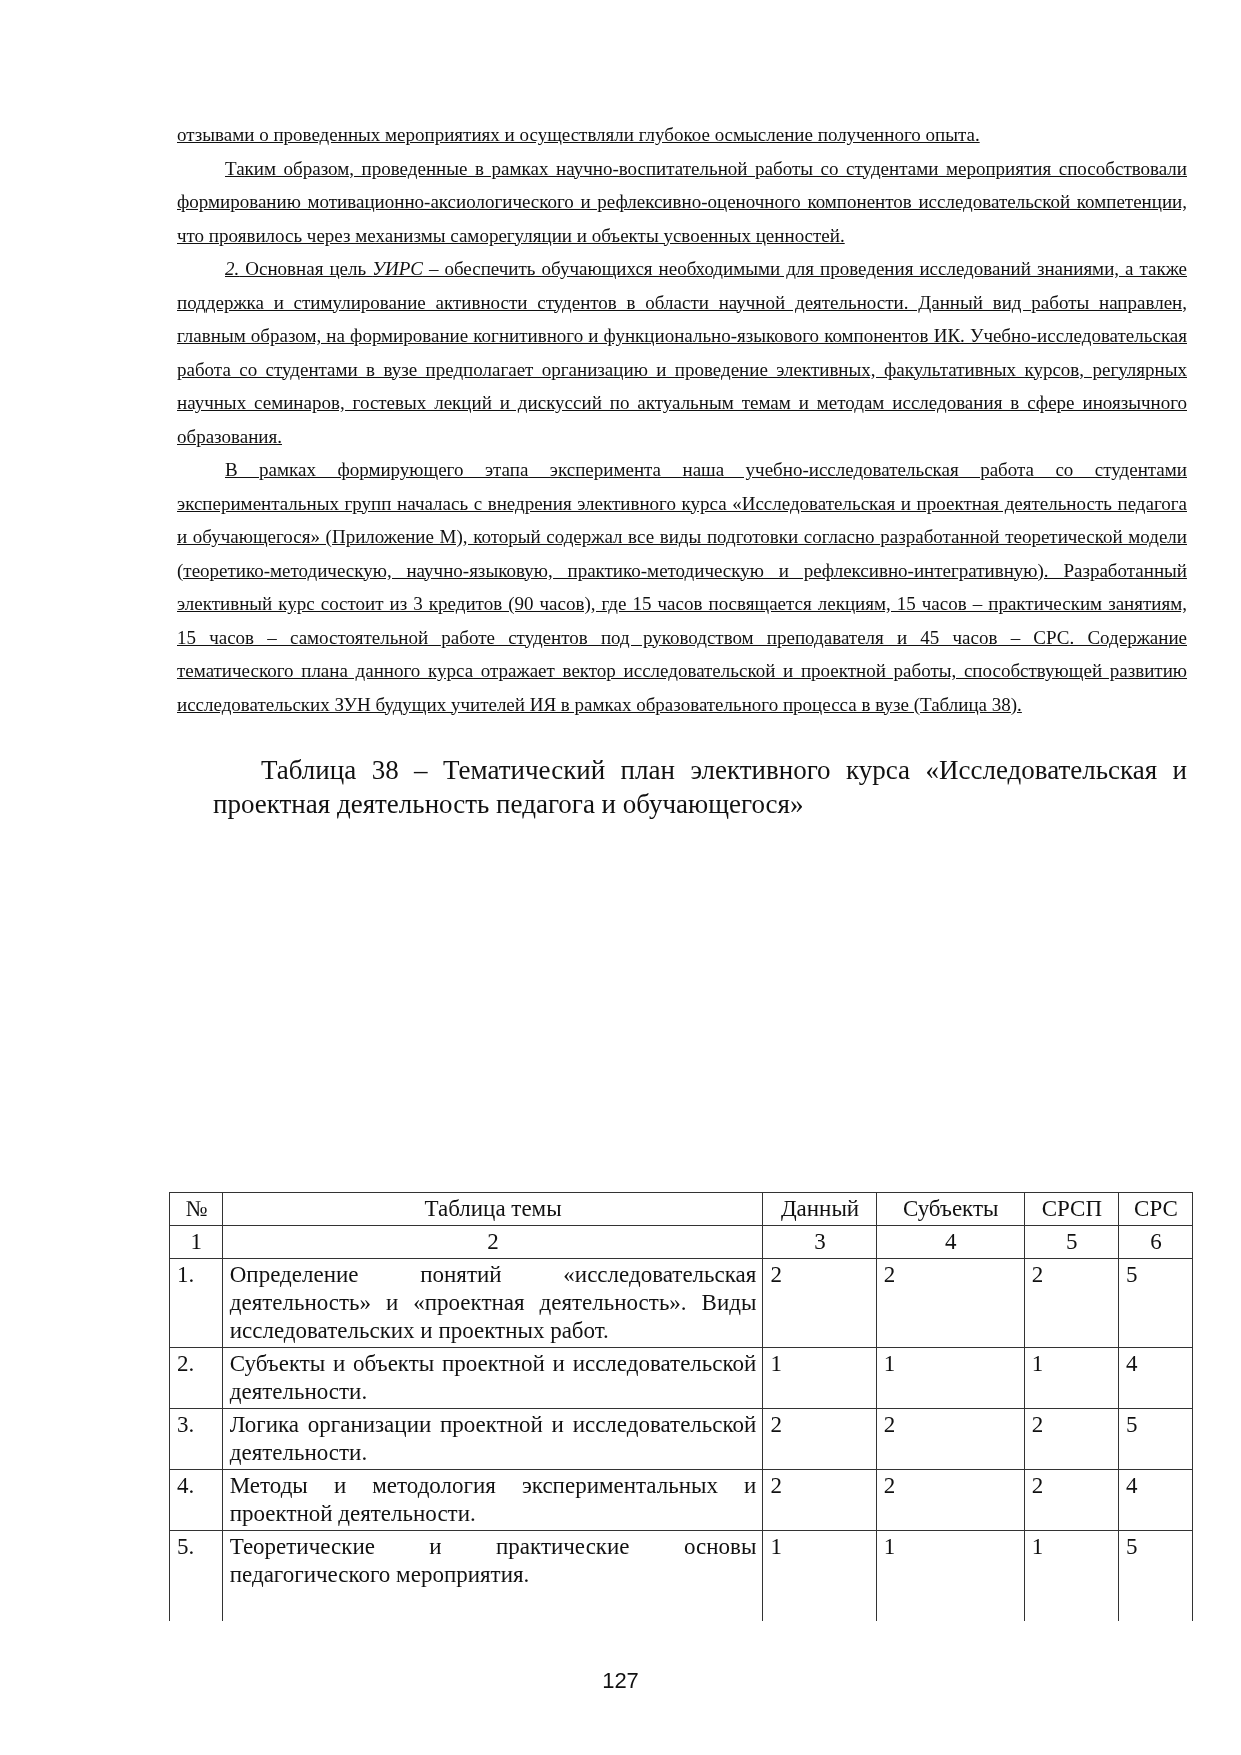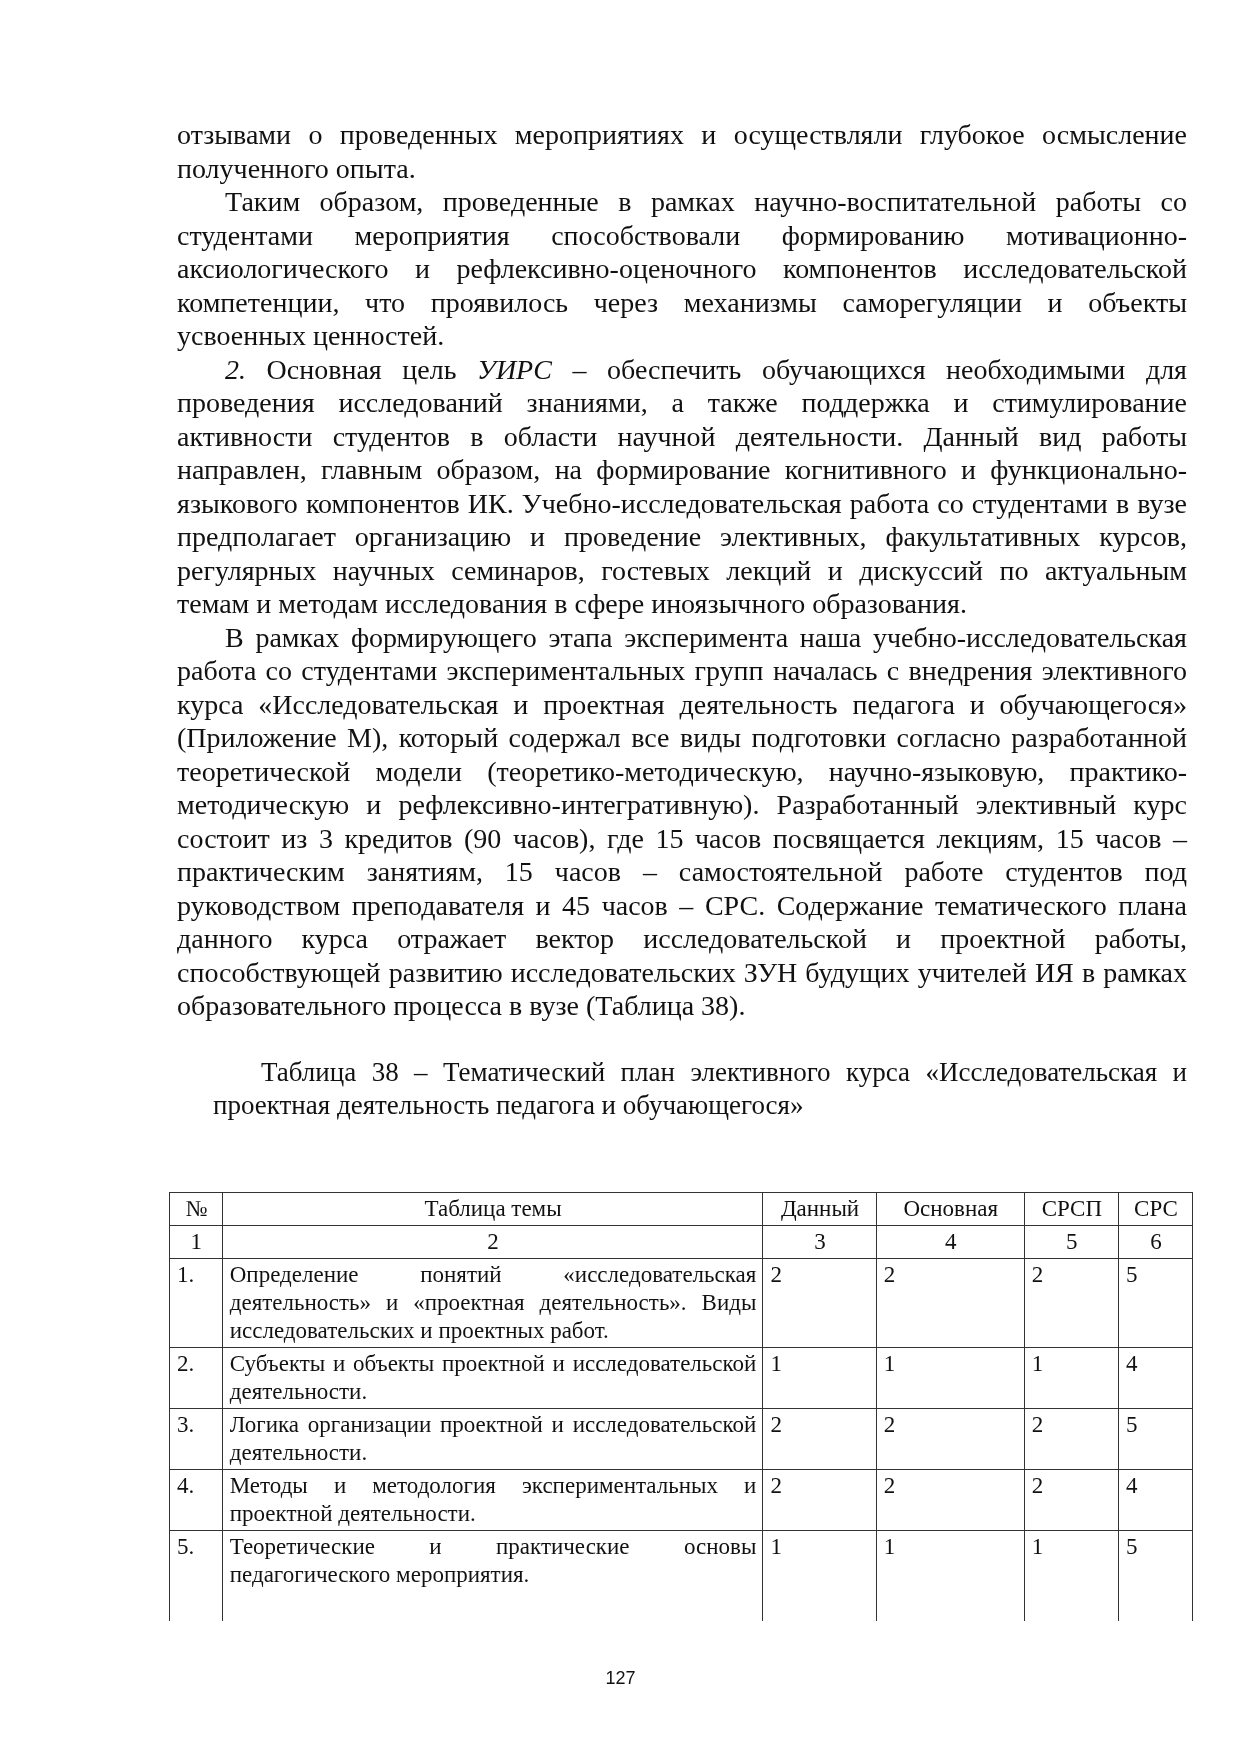--- a/index.html
+++ b/index.html
@@ -15,24 +15,25 @@
       color: #111111;
       font-family: "Liberation Serif", "DejaVu Serif", serif;
     }
     .page {
       position: absolute;
       left: 177px;
       top: 118px;
       width: 1010px;
     }
     .para {
-      font-size: 28px;
+      font-size: 19px;
       line-height: 33.5px;
       text-align: justify;
       margin: 0;
+      text-decoration: underline;
     }
     .para.indent { text-indent: 48px; }
     .ital { font-style: italic; }
     .caption {
       margin-top: 33px;
       font-size: 27px;
       line-height: 33.5px;
       text-align: justify;
       text-indent: 48px;
       margin-left: 36px;
@@ -63,21 +64,21 @@
     .col-sem { width: 132px; }
     .col-srsp { width: 84px; }
     .col-srs { width: 66px; }
     .page-number {
       position: absolute;
       left: 0;
       width: 1241px;
       top: 1668px;
       text-align: center;
       font-family: "Liberation Sans", "DejaVu Sans", sans-serif;
-      font-size: 18px;
+      font-size: 22px;
       color: #111111;
     }
   </style>
 </head>
 <body>
 
 <div class="page">
   <p class="para">отзывами о проведенных мероприятиях и осуществляли глубокое осмысление полученного опыта.</p>
   <p class="para indent">Таким образом, проведенные в рамках научно-воспитательной работы со студентами мероприятия способствовали формированию мотивационно-аксиологического и рефлексивно-оценочного компонентов исследовательской компетенции, что проявилось через механизмы саморегуляции и объекты усвоенных ценностей.</p>
   <p class="para indent"><span class="ital">2.</span><span> Основная цель </span><span class="ital">УИРС</span><span> – обеспечить обучающихся необходимыми для проведения исследований знаниями, а также поддержка и стимулирование активности студентов в области научной деятельности. Данный вид работы направлен, главным образом, на формирование когнитивного и функционально-языкового компонентов ИК. Учебно-исследовательская работа со студентами в вузе предполагает организацию и проведение элективных, факультативных курсов, регулярных научных семинаров, гостевых лекций и дискуссий по актуальным темам и методам исследования в сфере иноязычного образования.</span></p>
@@ -92,21 +93,21 @@
       <col class="col-lec">
       <col class="col-sem">
       <col class="col-srsp">
       <col class="col-srs">
   </colgroup>
   <thead>
     <tr>
       <th>№</th>
       <th>Таблица темы</th>
       <th>Данный</th>
-      <th>Основная</th>
+      <th>Субъекты</th>
       <th>СРСП</th>
       <th>СРС</th>
     </tr>
   </thead>
   <tbody>
     <tr class="numbering">
       <td>1</td>
       <td>2</td>
       <td>3</td>
       <td>4</td>

